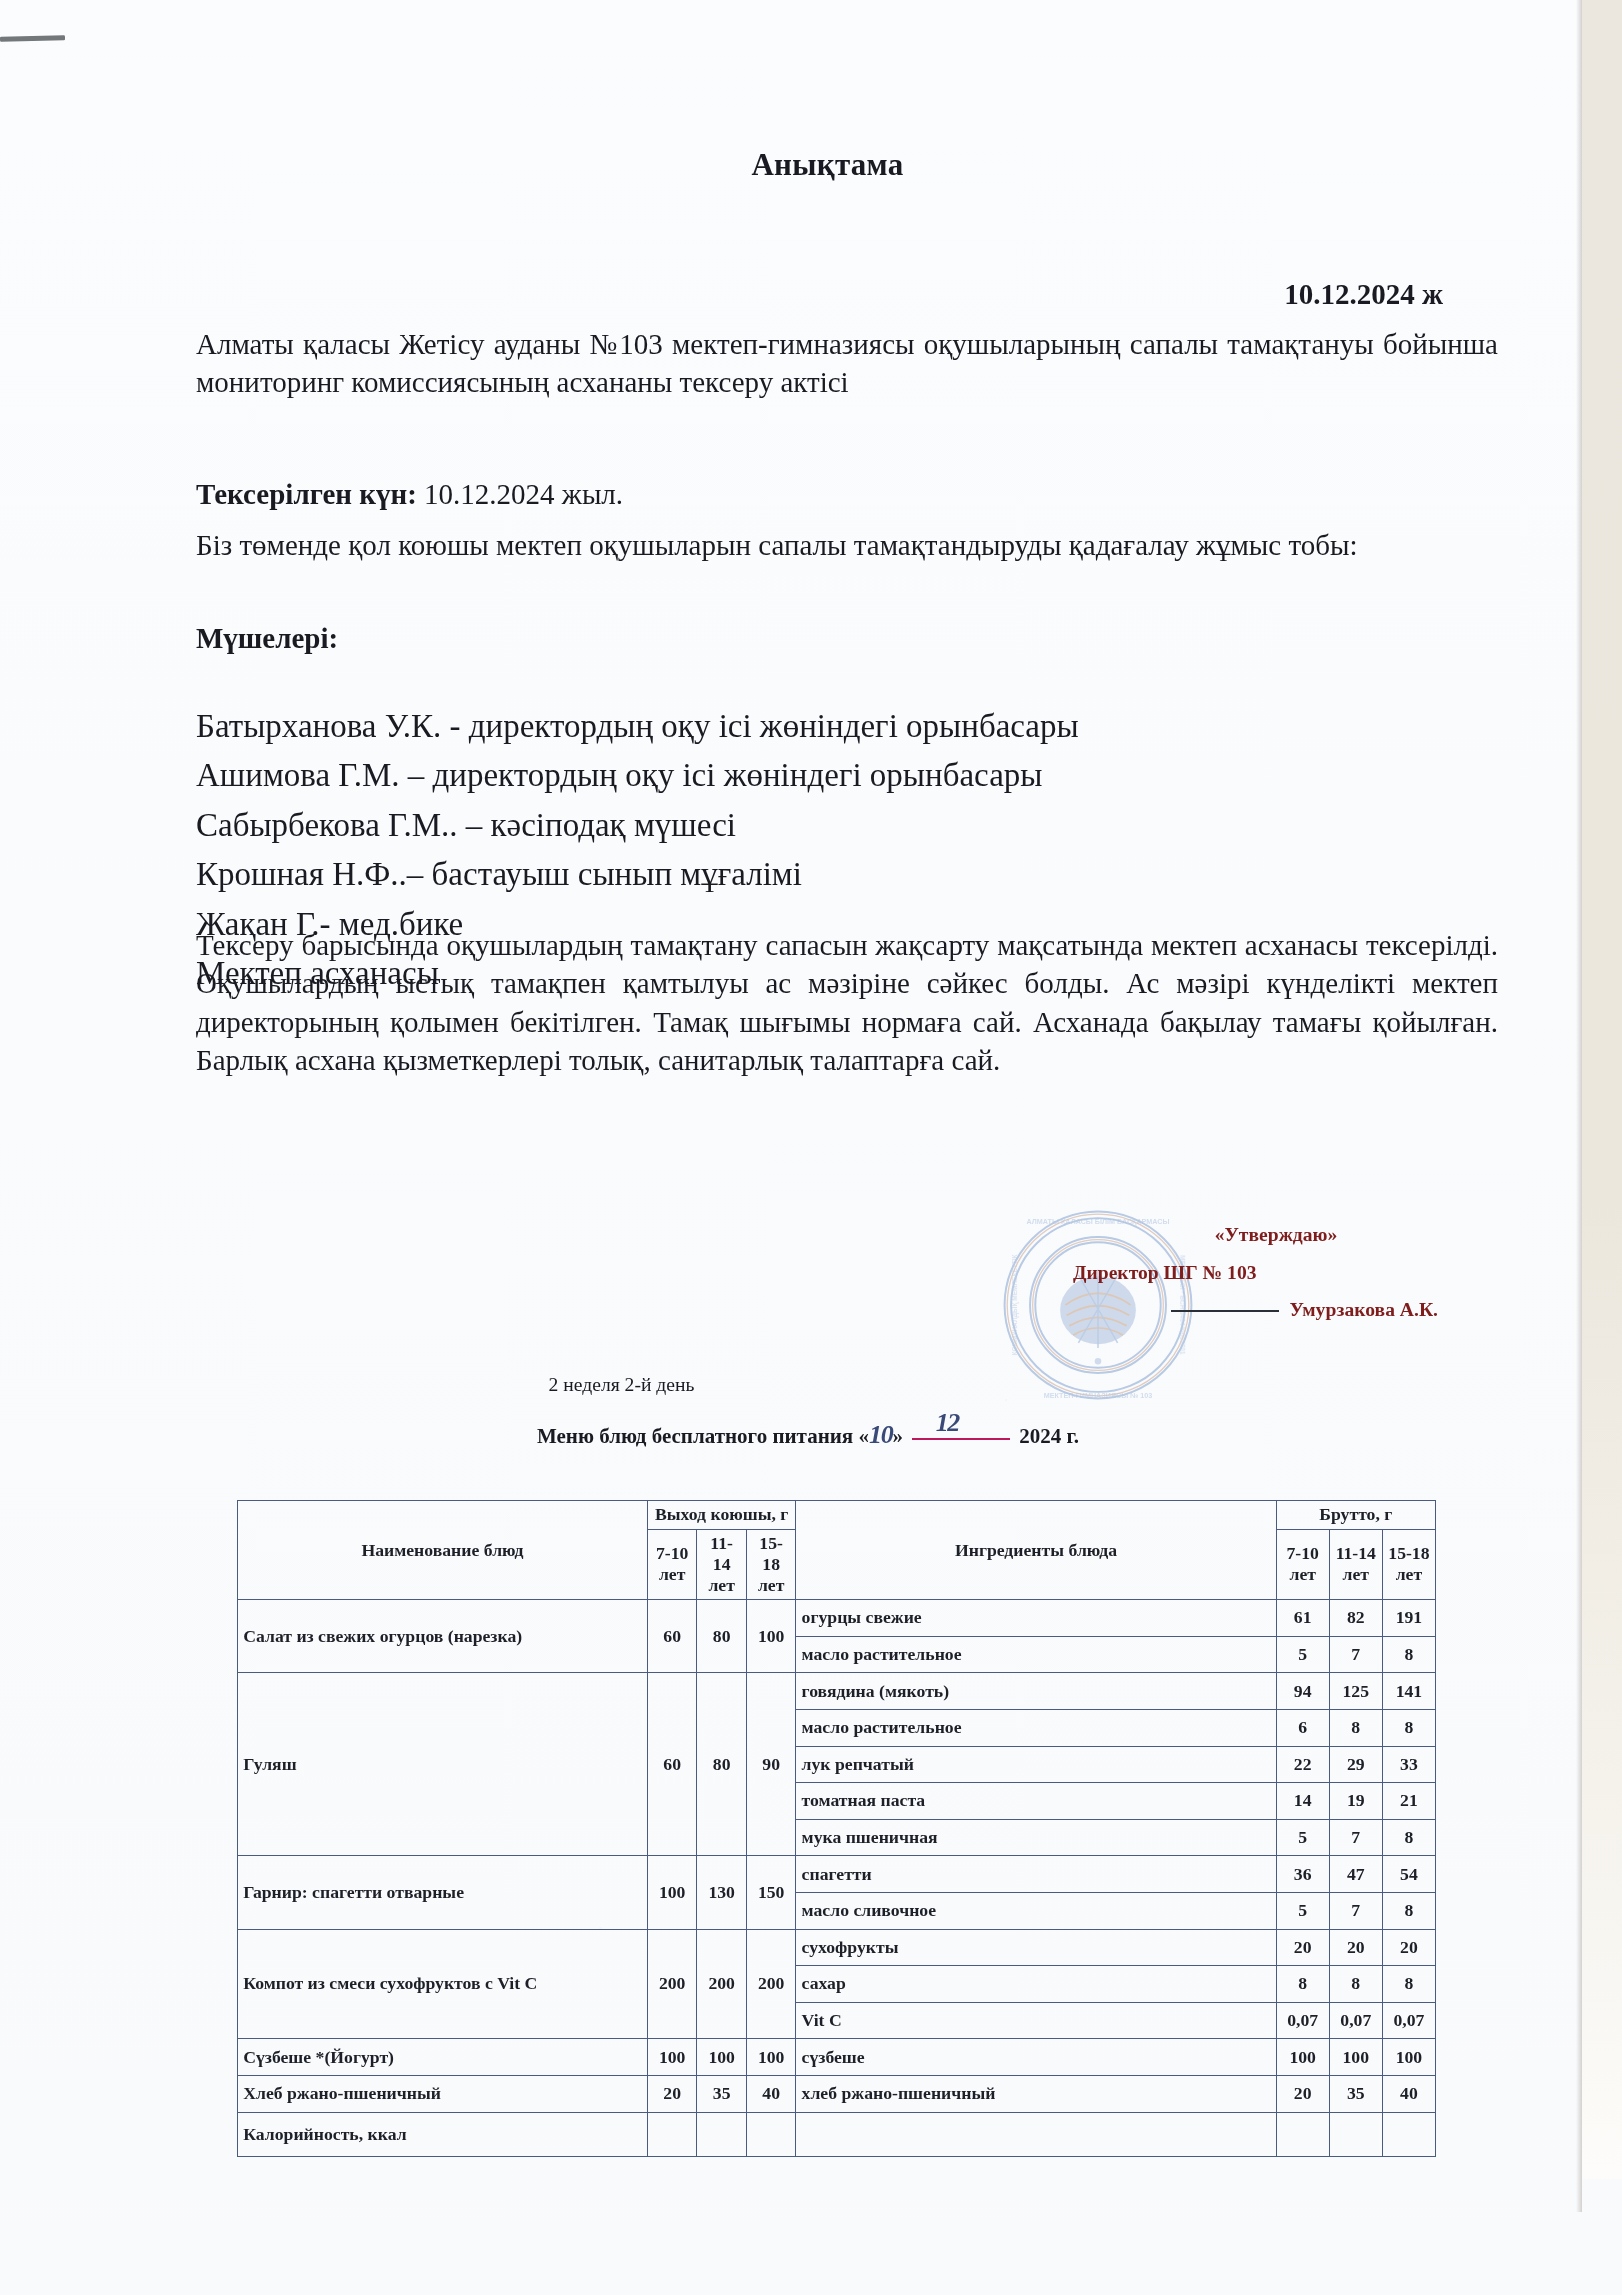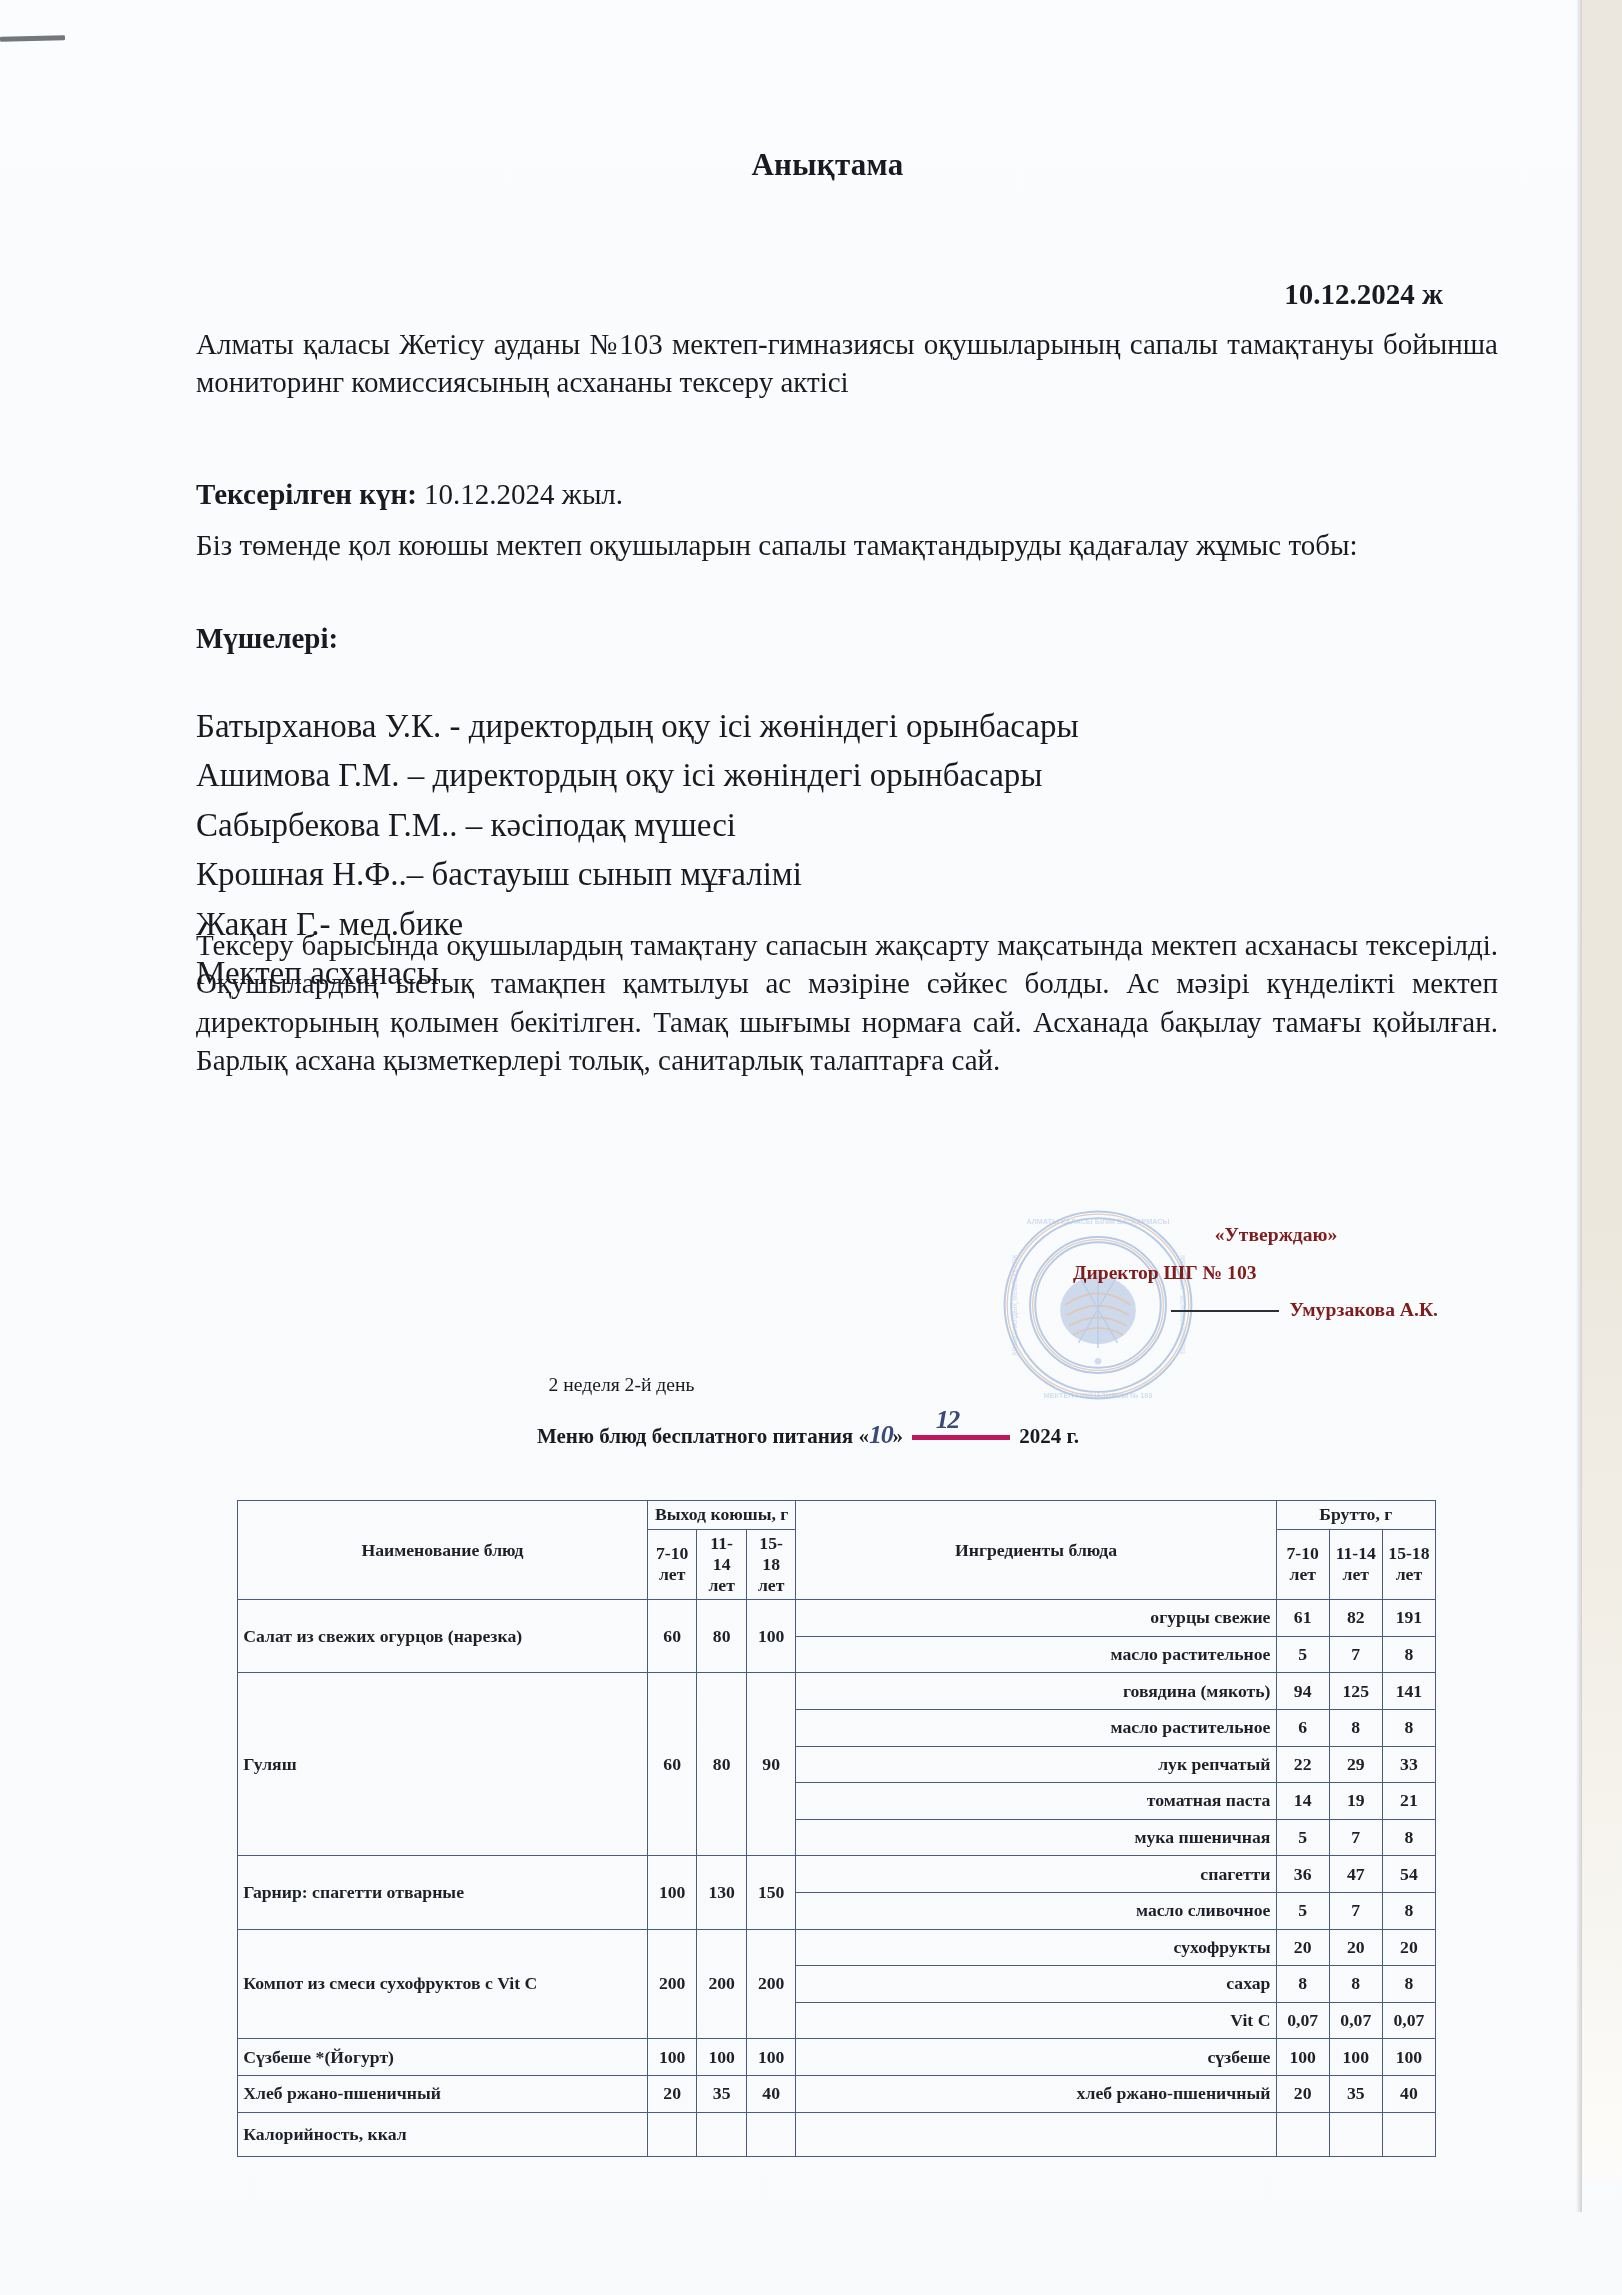--- a/index.html
+++ b/index.html
@@ -99,42 +99,42 @@
   }
   .menu-line{
     position:absolute;left:537px;top:1420px;
     font-size:21px;font-weight:bold;white-space:nowrap;
   }
   .menu-line .hw{
     font-family:"Liberation Serif",serif;font-style:italic;font-weight:bold;
     color:#3a4a78;font-size:26px;letter-spacing:-1.3px;
   }
   .menu-line .blank{
-    display:inline-block;width:98px;border-bottom:5px solid #be185d;
+    display:inline-block;width:98px;border-bottom:2px solid #be185d;
     vertical-align:2.6px;margin:0 9.2px;position:relative;
   }
   .menu-line .blank .hw{position:absolute;left:23.6px;top:-30px;}
 
   
   table.menu{
     position:absolute;left:237px;top:1500px;
     width:1199px;border-collapse:collapse;
     font-size:17.7px;font-weight:bold;color:#1d2028;
     table-layout:fixed;
   }
   table.menu td,table.menu th{
     border:1px solid #4a5a80;
     padding:3.3px 5.2px;vertical-align:middle;
     font-weight:bold;
   }
   table.menu th{font-weight:bold;text-align:center;}
   .c-name{width:216px;text-align:left;padding-left:9.2px;}
   .c-num{width:71px;text-align:center;}
   .c-num-w{width:95px;text-align:center;}
-  .c-ing{width:255px;text-align:right;padding-left:7.9px;}
+  .c-ing{width:255px;text-align:left;padding-left:7.9px;}
   .c-bnum{width:77px;text-align:center;}
   .hdr-tall{height:84px;}
   .hdr-sub{height:48px;}
   .row-std{height:29px;}
   .ing-cell{height:29px;}
   .blank-cell{}
   .kcal-row td{height:37px;}
 </style>
 </head>
 <body>

